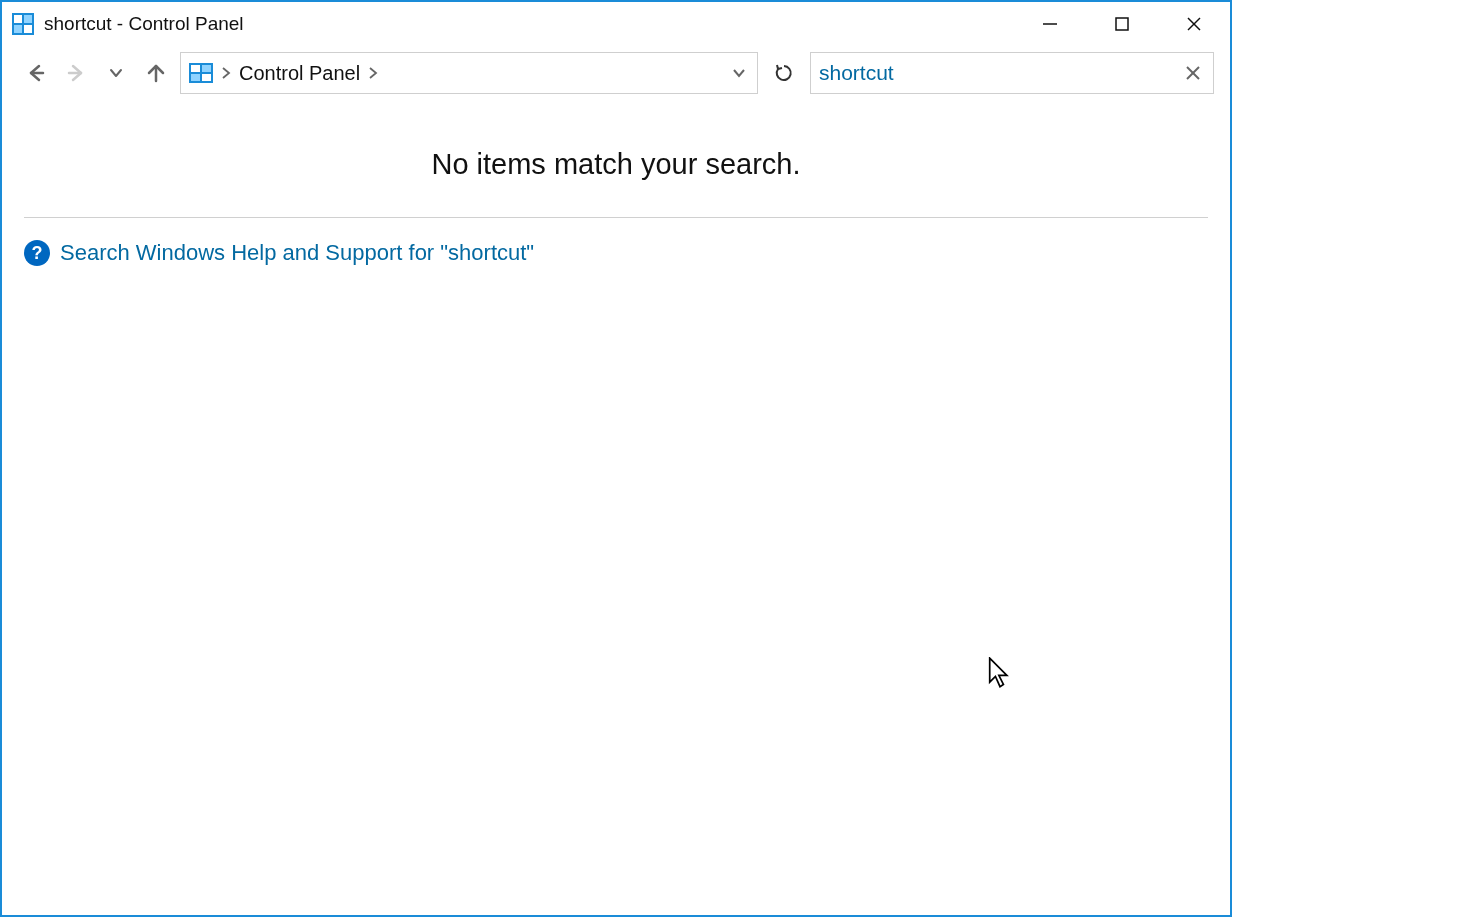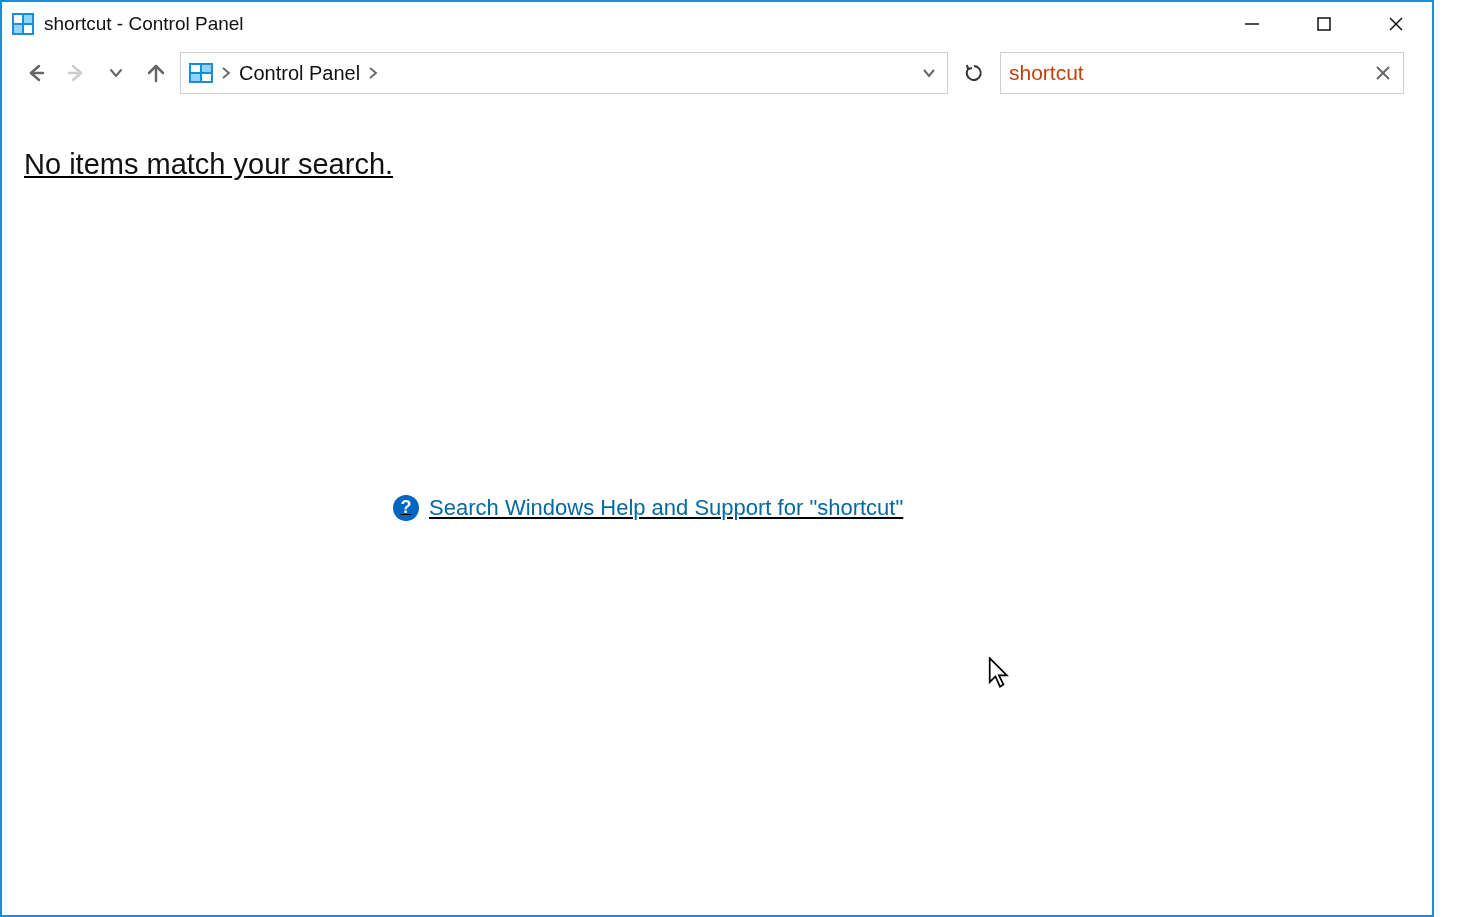--- a/index.html
+++ b/index.html
@@ -1,18 +1,18 @@
 <!DOCTYPE html>
 <html><head>
 <meta charset="utf-8">
 <style>
   * { box-sizing: border-box; margin: 0; padding: 0; }
   html, body { width: 1478px; height: 917px; font-family: "Segoe UI", Arial, sans-serif; background: #fff; }
   .window {
-    width: 1434px; height: 917px;
+    width: 1232px; height: 917px;
     border: 2px solid #1a8cd8;
     background: #fff;
     display: flex; flex-direction: column;
     position: relative;
   }
   
   .titlebar {
     height: 44px;
     display: flex; align-items: center;
     padding-left: 10px;
@@ -20,21 +20,21 @@
   }
   .titlebar .app-icon { width: 22px; height: 22px; margin-right: 10px; }
   .titlebar .title-text { font-size: 19px; color: #111; }
   .win-controls { margin-left: auto; display: flex; }
   .win-btn { width: 72px; height: 44px; display: flex; align-items: center; justify-content: center; }
   .win-btn svg { width: 16px; height: 16px; }
   
   .toolbar {
     height: 54px;
     display: flex; align-items: center;
-    padding: 0 28px 0 18px;
+    padding: 0 16px 0 18px;
     gap: 8px;
   }
   .nav-btn { width: 32px; height: 32px; display:flex; align-items:center; justify-content:center; }
   .addr {
     flex: 1; height: 42px;
     border: 1px solid #cfcfcf;
     display: flex; align-items: center;
     padding: 0 6px 0 8px;
     background: #fff;
   }
@@ -44,25 +44,25 @@
   .addr .tail { flex:1; }
   .addr .dd { width: 24px; display:flex; justify-content:center; }
   .refresh-btn { width: 36px; height: 42px; display:flex; align-items:center; justify-content:center; border: none; }
   .search {
     width: 404px; height: 42px;
     border: 1px solid #cfcfcf;
     display: flex; align-items: center;
     padding: 0 8px;
   }
   .search input {
-    flex:1; border:none; outline:none; font-size: 21px; color:#c2410c; background:transparent;
+    flex:1; border:none; outline:none; font-size: 21px; color:#0369a1; background:transparent;
   }
   .search .clear { width: 24px; display:flex; justify-content:center; }
   
-  .content { flex:1; padding: 0 22px; display:flex; flex-direction:row;text-decoration:underline; }
+  .content { flex:1; padding: 0 22px; display:flex; flex-direction:column; }
   .no-results {
     text-align:center;
     font-size: 29px;
     color:#111;
     padding: 48px 0 36px 0;
   }
   .divider { border:none; border-top:1px solid #d0d0d0; margin: 0 0 18px 0; }
   .help-row { display:flex; align-items:center; gap:10px; padding: 4px 0; }
   .help-icon {
     width:26px; height:26px; border-radius:50%;

